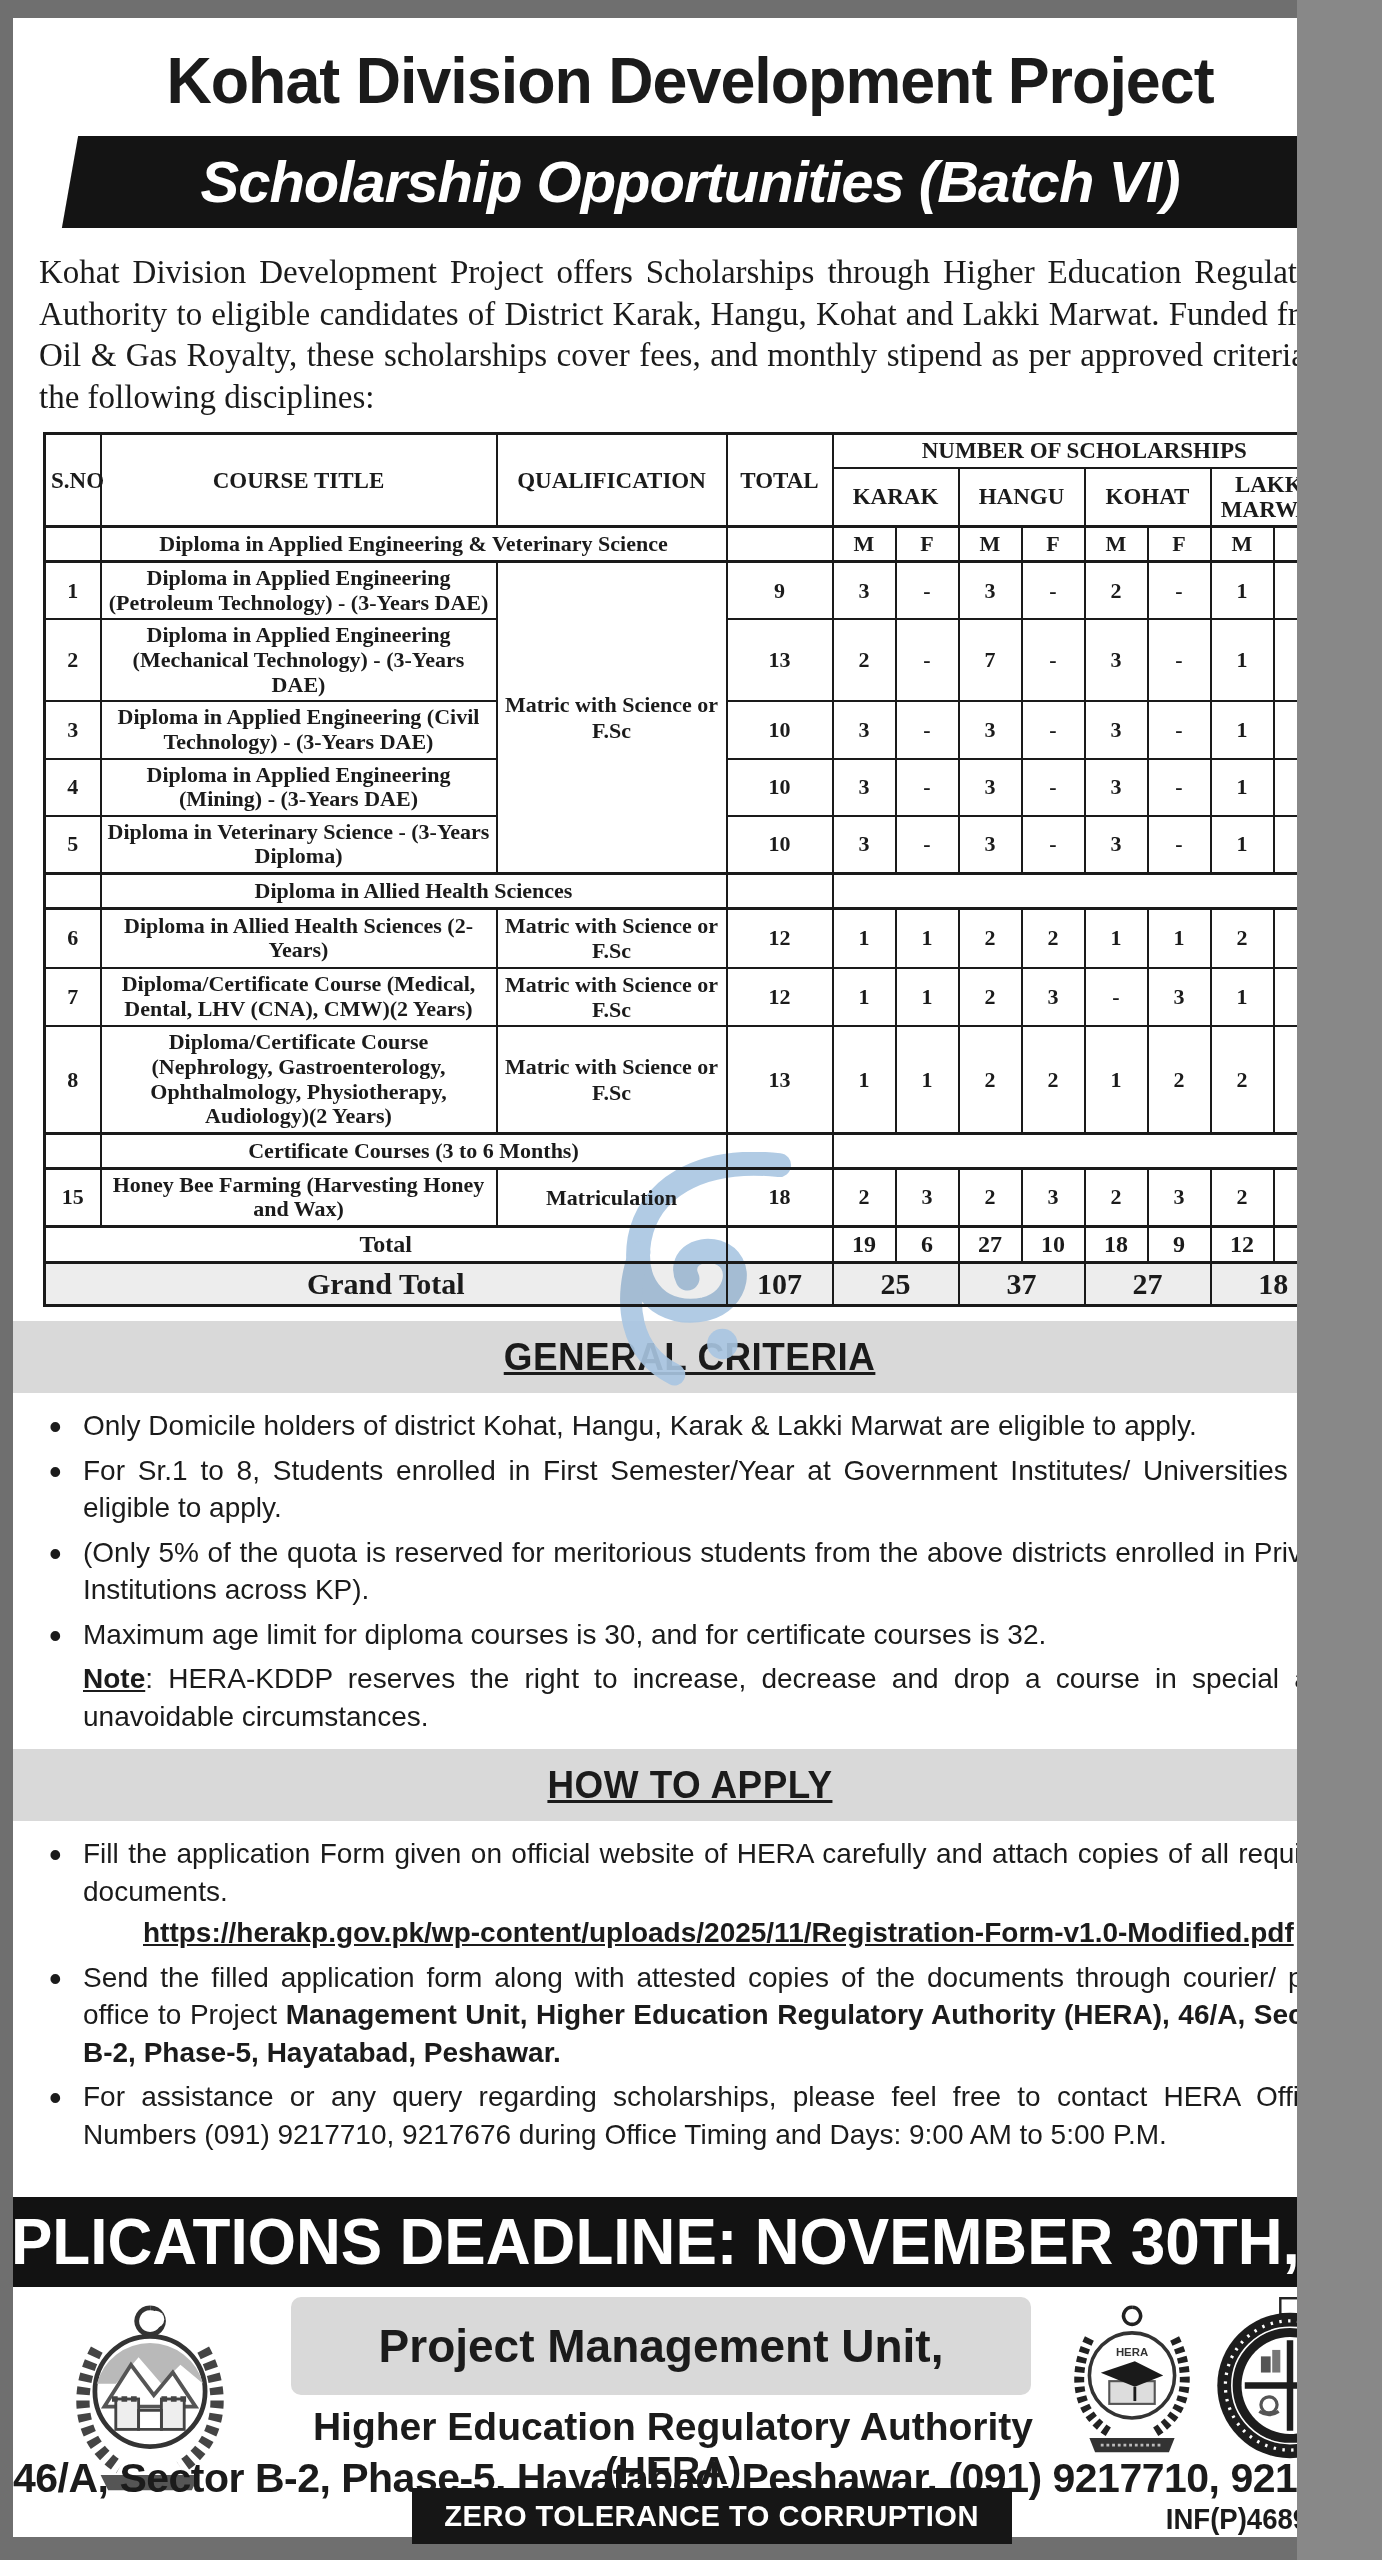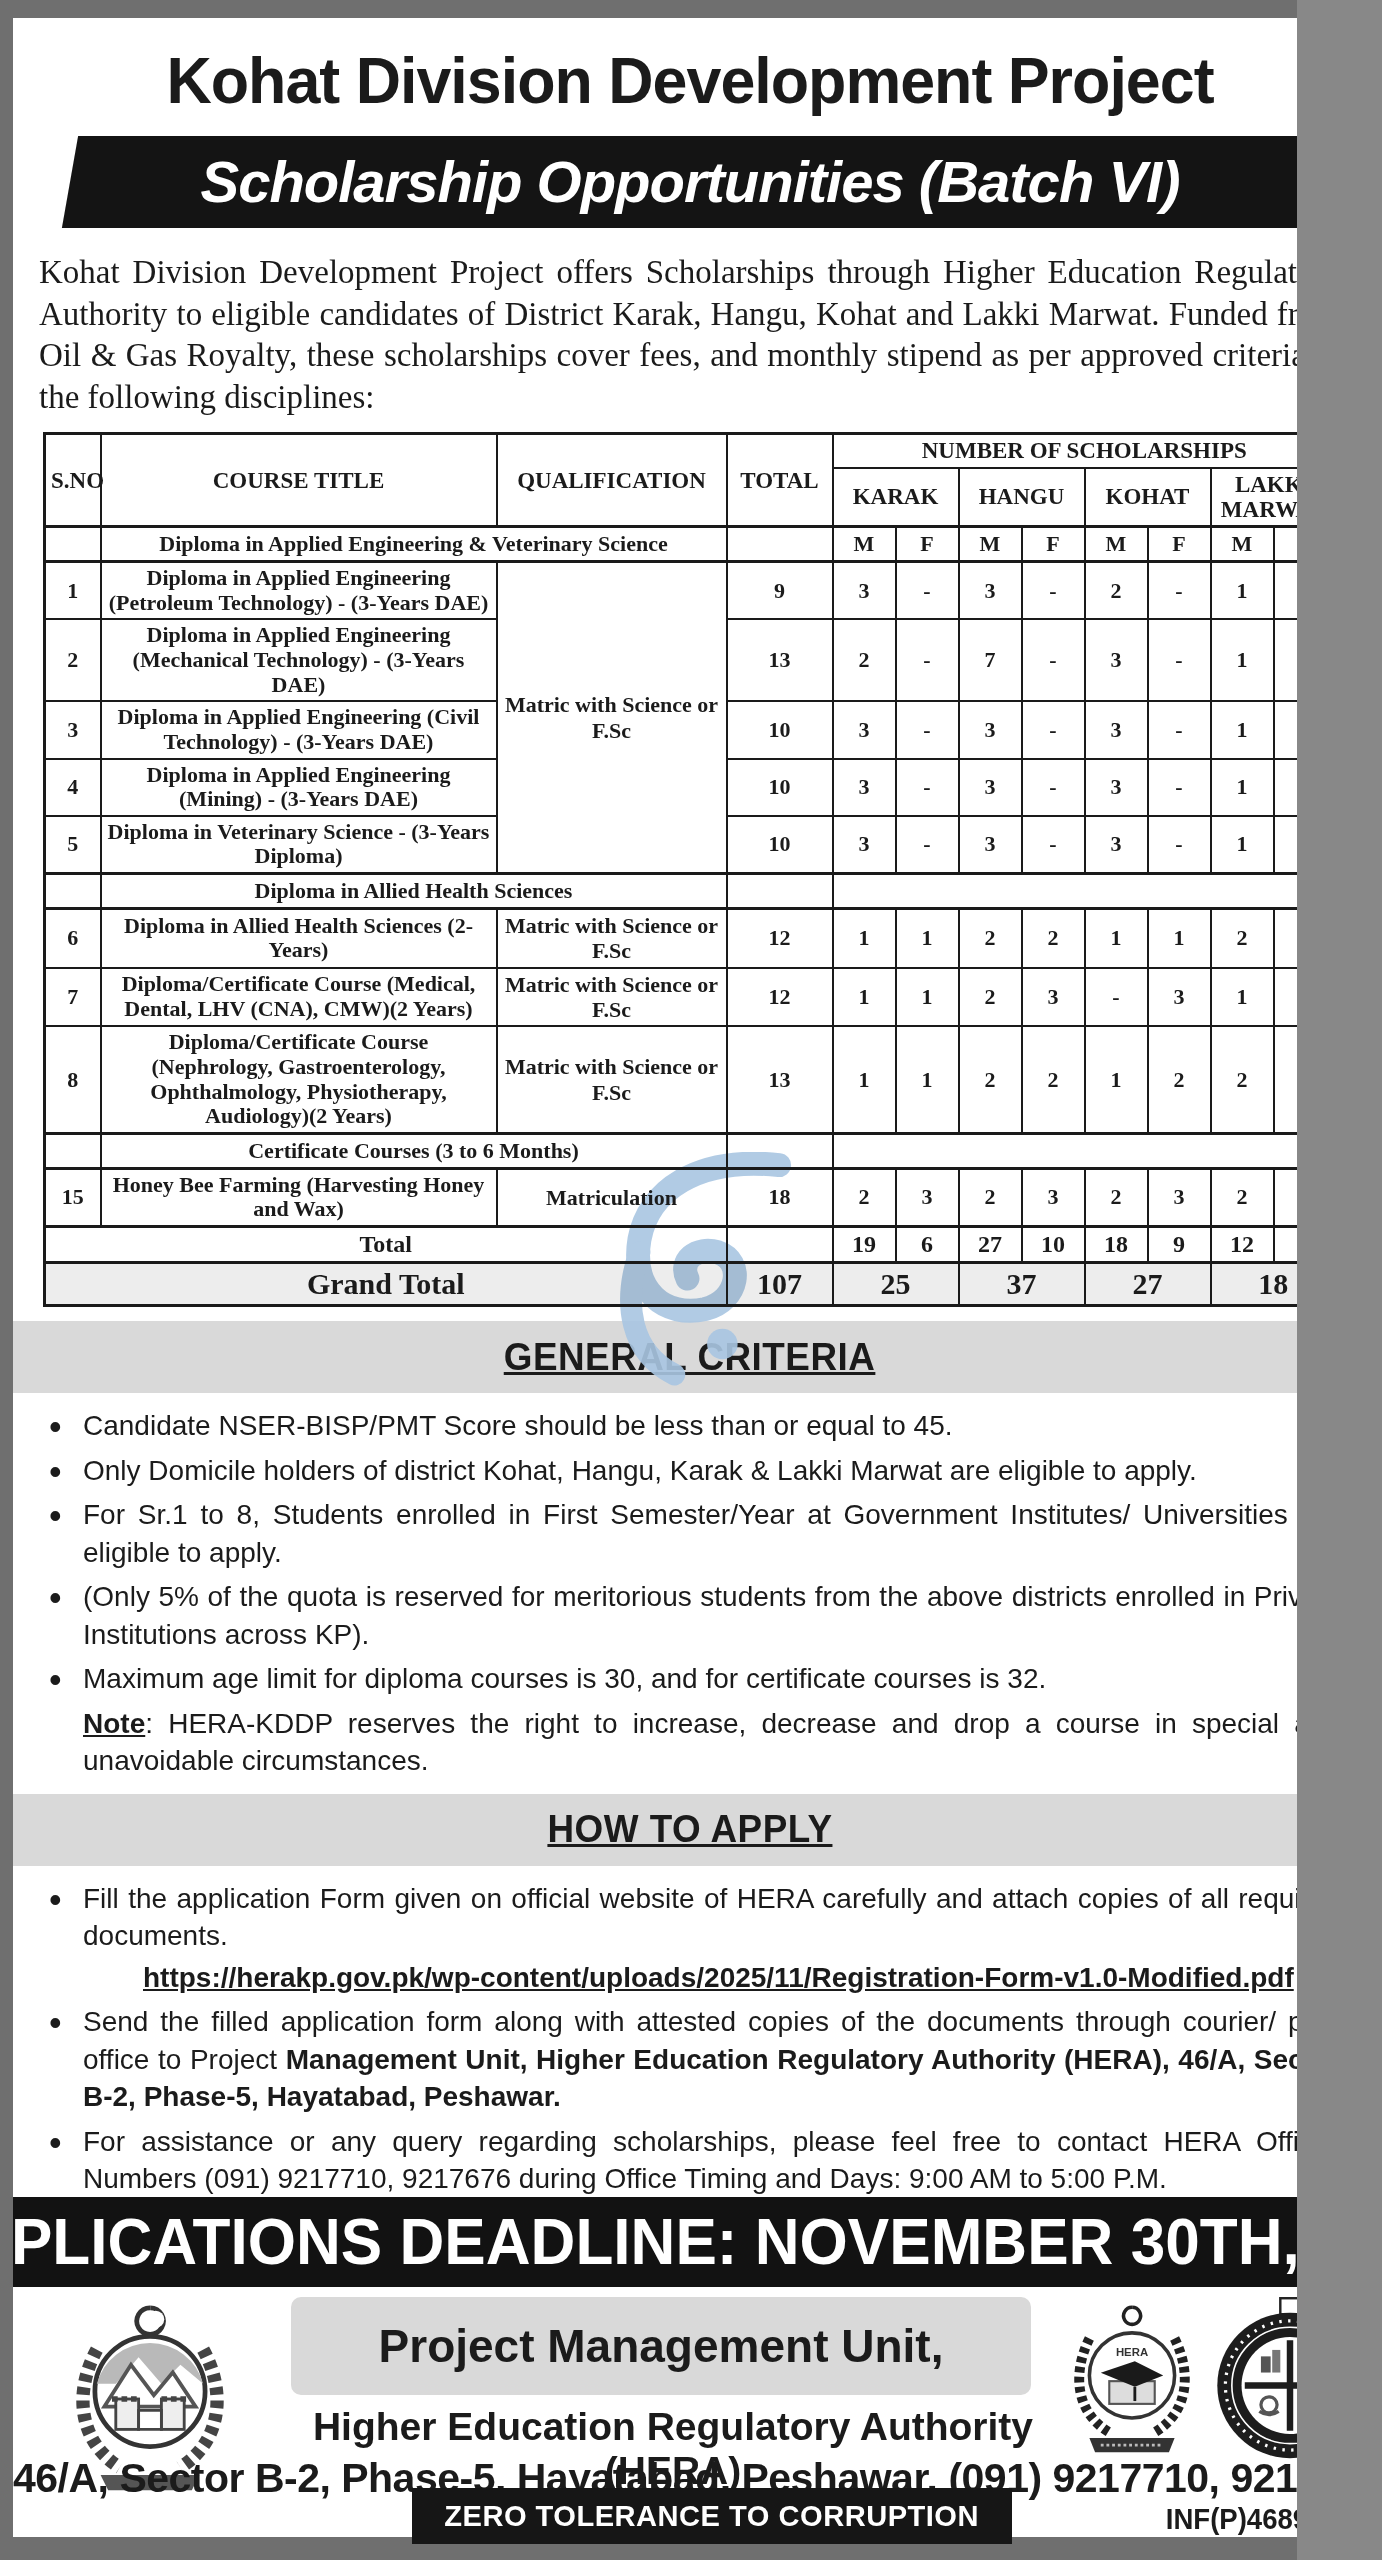--- a/index.html
+++ b/index.html
@@ -288,21 +288,20 @@
             </tr>
           </tbody>
       </table>
     </div>
 
     <div class="grey-banner">
       <span>GENERAL CRITERIA</span>
     </div>
 
     <ul class="blist">
-        <li><span>Candidate NSER-BISP/PMT Score should be less than or equal to 45.</span></li>
         <li><span>Only Domicile holders of district Kohat, Hangu, Karak &amp; Lakki Marwat are eligible to apply.</span></li>
         <li><span>For Sr.1 to 8, Students enrolled in First Semester/Year at Government Institutes/ Universities are eligible to apply.</span></li>
         <li><span>(Only 5% of the quota is reserved for meritorious students from the above districts enrolled in Private Institutions across KP).</span></li>
         <li><span>Maximum age limit for diploma courses is 30, and for certificate courses is 32.</span></li>
       </ul>
     <div class="note"><span class="b u">Note</span><span>: HERA-KDDP reserves the right to increase, decrease and drop a course in special and unavoidable circumstances.</span></div>
 
     <div class="grey-banner">
       <span>HOW TO APPLY</span>
     </div>

